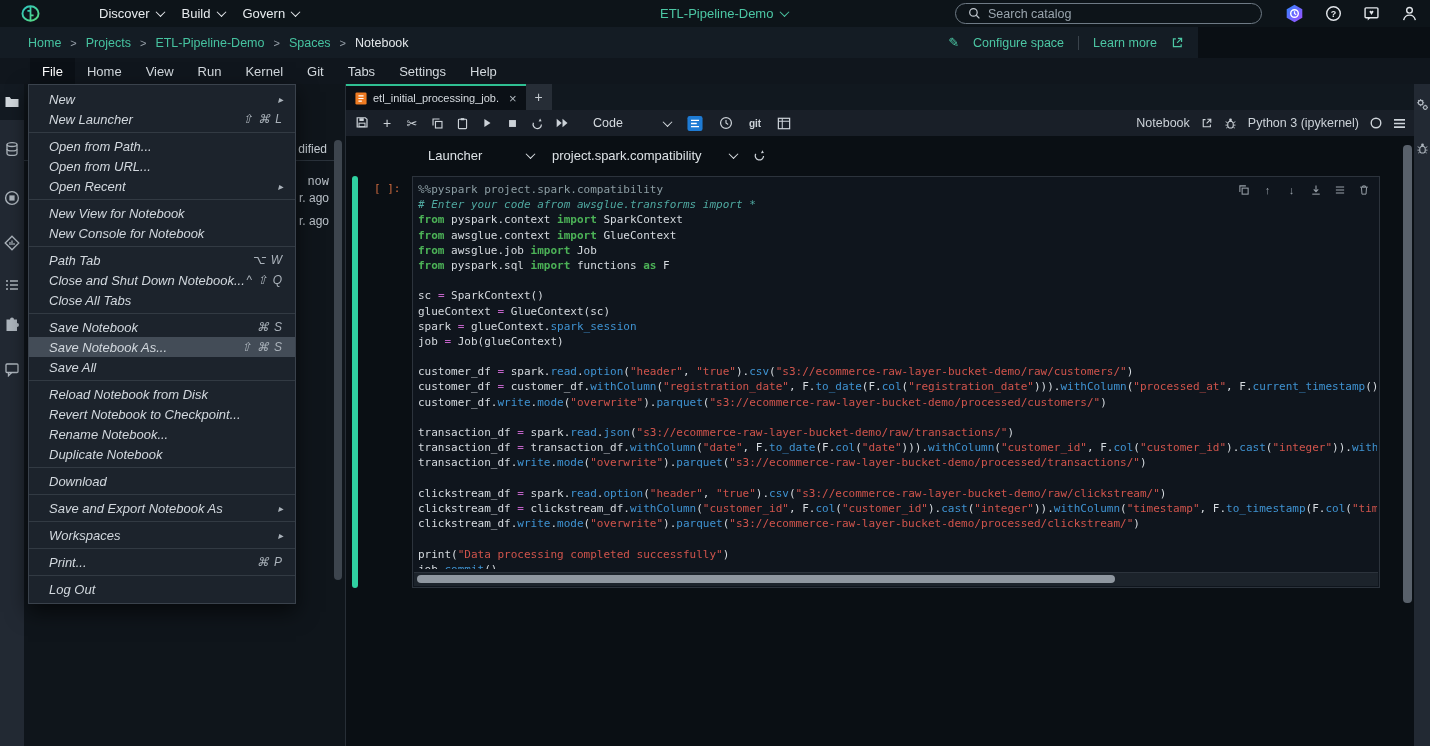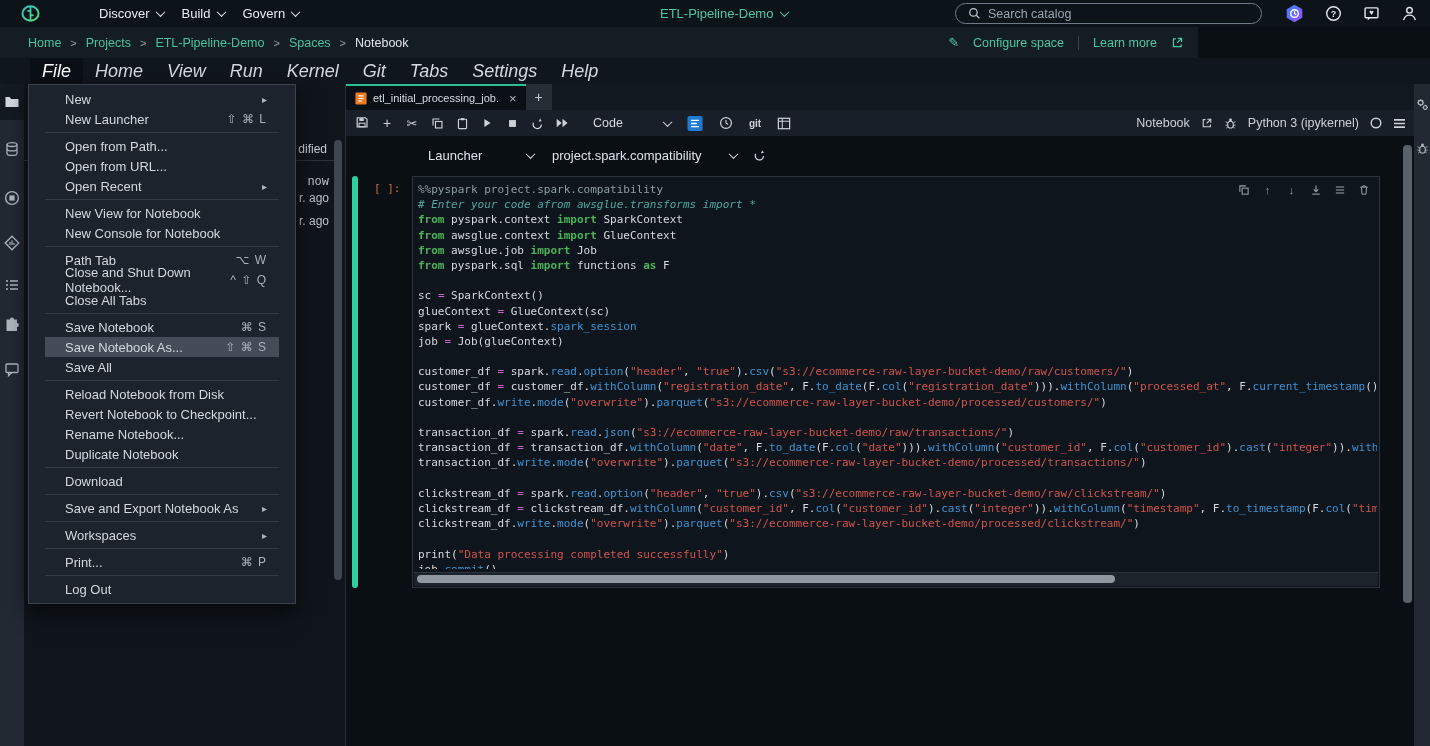--- a/index.html
+++ b/index.html
@@ -24,21 +24,21 @@
   .crumbs{position:absolute;left:28px;top:0;height:31px;display:flex;align-items:center;gap:9px;font-size:12.5px;}
   .crumb{color:#46c3a0;}
   .crumb.current{color:#e4e8eb;}
   .crumb-sep{color:#98a1aa;font-size:11px;}
   .crumb-actions{position:absolute;right:14px;top:0;height:31px;display:flex;align-items:center;gap:14px;font-size:12.5px;color:#4cc7a4;}
   .crumb-divider{width:1px;height:14px;background:#3a434c;}
   .pencil{font-size:13px;}
 
   
   .menubar{position:absolute;left:0;top:58px;width:1430px;height:26px;background:#10161d;display:flex;align-items:stretch;padding-left:30px;box-sizing:border-box;}
-  .mb-item{display:flex;align-items:center;padding:0 12px;font-size:18px;color:#d3d9de;font-style:italic;}
+  .mb-item{display:flex;align-items:center;padding:0 12px;font-size:13px;color:#d3d9de;}
   .mb-item.active{background:#0b1016;color:#fff;}
   .applogo{position:absolute;left:3px;top:61px;}
 
   
   .leftbar{position:absolute;left:0;top:84px;width:24px;height:662px;background:#222933;}
   .leftbar .active-tile{position:absolute;left:0;top:0;width:24px;height:36px;background:#131a22;}
   .sb-ic{position:absolute;left:4px;width:16px;height:16px;}
 
   .filepanel{position:absolute;left:24px;top:84px;width:322px;height:662px;background:#0f151b;border-right:1px solid #272e36;box-sizing:border-box;}
   .fp-header{position:absolute;top:58px;right:18px;font-size:12px;color:#c6cdd3;}
@@ -81,21 +81,21 @@
   .cell-icons .ci{width:15px;height:15px;display:flex;align-items:center;justify-content:center;font-size:11px;color:#99a1a9;}
   .hscroll{position:absolute;left:1px;right:1px;bottom:1px;height:13px;background:#1c232b;border-top:1px solid #2c333c;}
   .hthumb{position:absolute;left:3px;top:2px;width:698px;height:8px;background:#8f97a0;border-radius:4px;}
 
   .nb-vscroll{position:absolute;left:1403px;top:145px;width:9px;height:458px;background:#59616b;border-radius:4px;}
   .rightbar{position:absolute;right:0;top:84px;width:16px;height:662px;background:#222933;}
   .rb-ic{position:absolute;left:2px;width:13px;height:13px;}
 
   
   .filemenu{position:absolute;left:28px;top:84px;width:268px;background:#1c232c;border:1px solid #3a424c;
-        box-shadow:0 8px 20px rgba(0,0,0,.6);padding:4px 16px;z-index:50;box-sizing:border-box;}
+        box-shadow:0 8px 20px rgba(0,0,0,.6);padding:4px 0;z-index:50;box-sizing:border-box;font-style:italic;}
   .mi{height:20px;display:flex;align-items:center;padding:0 12px 0 20px;font-size:13px;color:#d2d8de;position:relative;}
   .mi .sc{margin-left:auto;font-size:12px;color:#aab2ba;letter-spacing:1px;white-space:pre;}
   .mi .sub{margin-left:auto;color:#aab2ba;font-size:10px;}
   .mi.hl{background:#434c57;}
   .msep{height:1px;background:#323a43;margin:3px 0;}
 
   svg{display:block;}
 </style>
 </head>
 <body>

